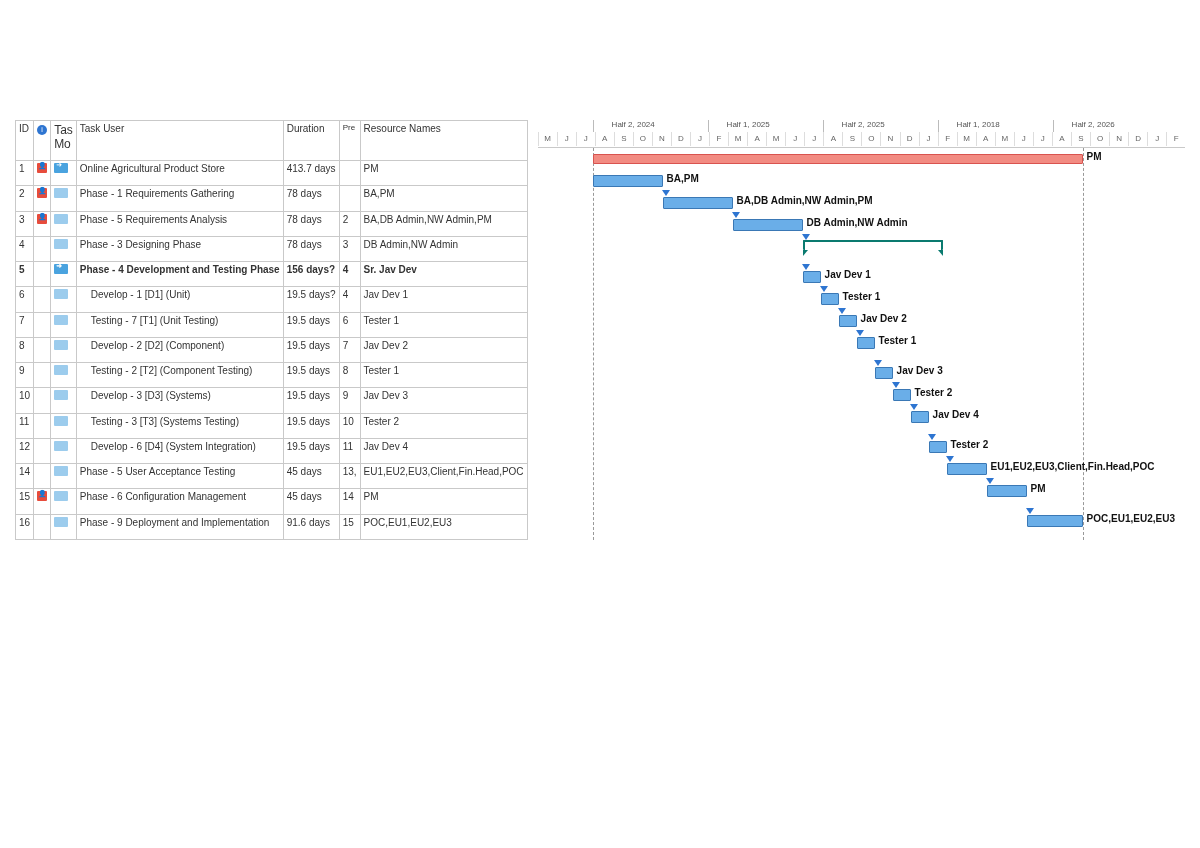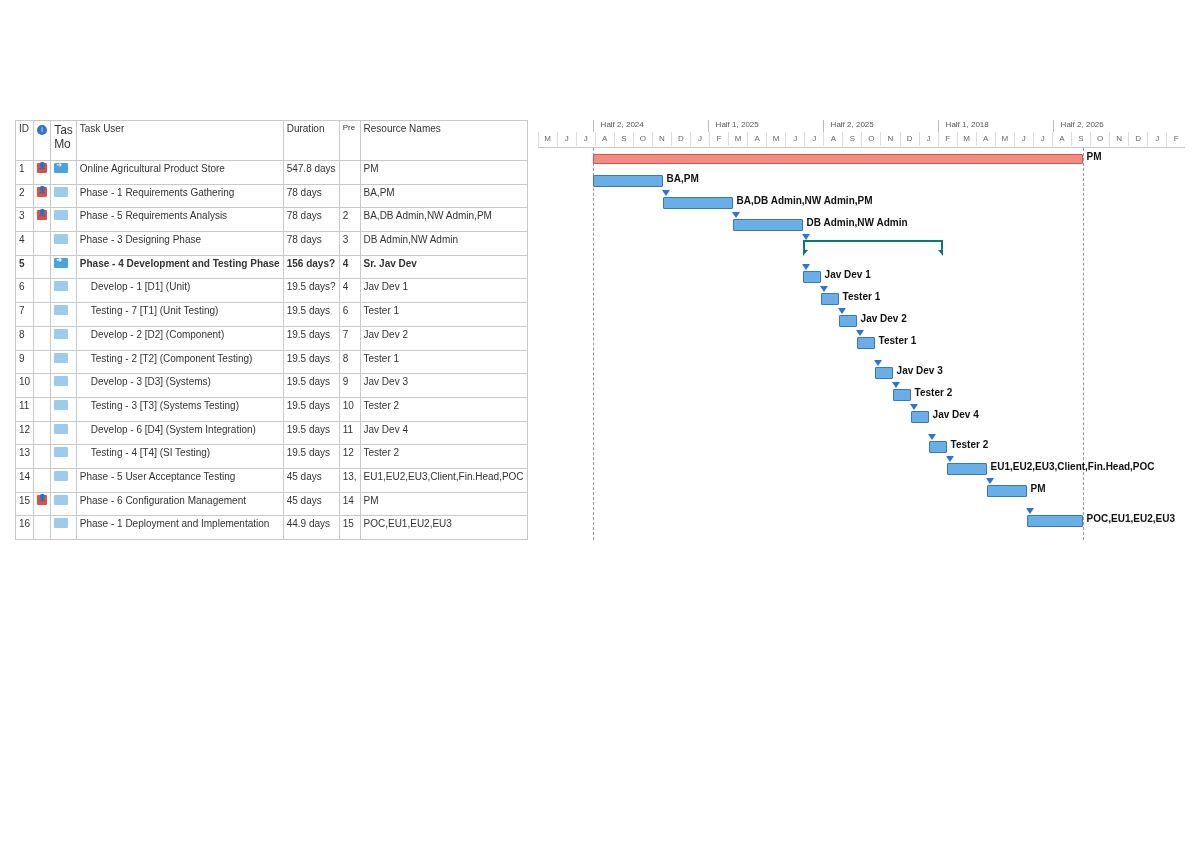--- a/index.html
+++ b/index.html
@@ -76,21 +76,21 @@
     position:relative;
     height:28px;
     border-bottom:1px solid #c9c9c9;
     font-size:8px;
     color:#555;
   }
   .half {
     position:absolute;
     top:0;
     border-left:1px solid #bbb;
-    padding-left:7px;
+    padding-left:18px;
     height:12px;
     line-height:10px;
   }
   .months {
     position:absolute;
     top:12px;
     left:0; right:0;
     height:14px;
     display:flex;
   }
@@ -175,21 +175,21 @@
         <th class="col-pred" style="font-size:8px;">Pre</th>
         <th class="col-res">Resource Names</th>
       </tr>
     </thead>
     <tbody id="grid-body">
         <tr>
           <td class="col-id">1</td>
           <td class="col-ind"><span class="warn"></span></td>
           <td class="col-mode"><span class="auto-icon"></span></td>
           <td class="col-name ">Online Agricultural Product Store</td>
-          <td class="col-dur">547.8 days</td>
+          <td class="col-dur">413.7 days</td>
           <td class="col-pred"></td>
           <td class="col-res">PM</td>
         </tr>
         <tr>
           <td class="col-id">2</td>
           <td class="col-ind"><span class="warn"></span></td>
           <td class="col-mode"><span class="manual-icon"></span></td>
           <td class="col-name ">Phase - 1 Requirements Gathering</td>
           <td class="col-dur">78 days</td>
           <td class="col-pred"></td>
@@ -279,29 +279,20 @@
         <tr>
           <td class="col-id">12</td>
           <td class="col-ind"></td>
           <td class="col-mode"><span class="manual-icon"></span></td>
           <td class="col-name indent1">Develop - 6 [D4] (System Integration)</td>
           <td class="col-dur">19.5 days</td>
           <td class="col-pred">11</td>
           <td class="col-res">Jav Dev 4</td>
         </tr>
         <tr>
-          <td class="col-id">13</td>
-          <td class="col-ind"></td>
-          <td class="col-mode"><span class="manual-icon"></span></td>
-          <td class="col-name indent1">Testing - 4 [T4] (SI Testing)</td>
-          <td class="col-dur">19.5 days</td>
-          <td class="col-pred">12</td>
-          <td class="col-res">Tester 2</td>
-        </tr>
-        <tr>
           <td class="col-id">14</td>
           <td class="col-ind"></td>
           <td class="col-mode"><span class="manual-icon"></span></td>
           <td class="col-name ">Phase - 5 User Acceptance Testing</td>
           <td class="col-dur">45 days</td>
           <td class="col-pred">13,</td>
           <td class="col-res">EU1,EU2,EU3,Client,Fin.Head,POC</td>
         </tr>
         <tr>
           <td class="col-id">15</td>
@@ -309,22 +300,22 @@
           <td class="col-mode"><span class="manual-icon"></span></td>
           <td class="col-name ">Phase - 6 Configuration Management</td>
           <td class="col-dur">45 days</td>
           <td class="col-pred">14</td>
           <td class="col-res">PM</td>
         </tr>
         <tr>
           <td class="col-id">16</td>
           <td class="col-ind"></td>
           <td class="col-mode"><span class="manual-icon"></span></td>
-          <td class="col-name ">Phase - 1 Deployment and Implementation</td>
-          <td class="col-dur">44.9 days</td>
+          <td class="col-name ">Phase - 9 Deployment and Implementation</td>
+          <td class="col-dur">91.6 days</td>
           <td class="col-pred">15</td>
           <td class="col-res">POC,EU1,EU2,EU3</td>
         </tr>
       </tbody>
   </table>
 
   <div class="gantt">
     <div class="timeline">
       <div id="halves">
           <div class="half" style="left: 55px;">Half 2, 2024</div>

